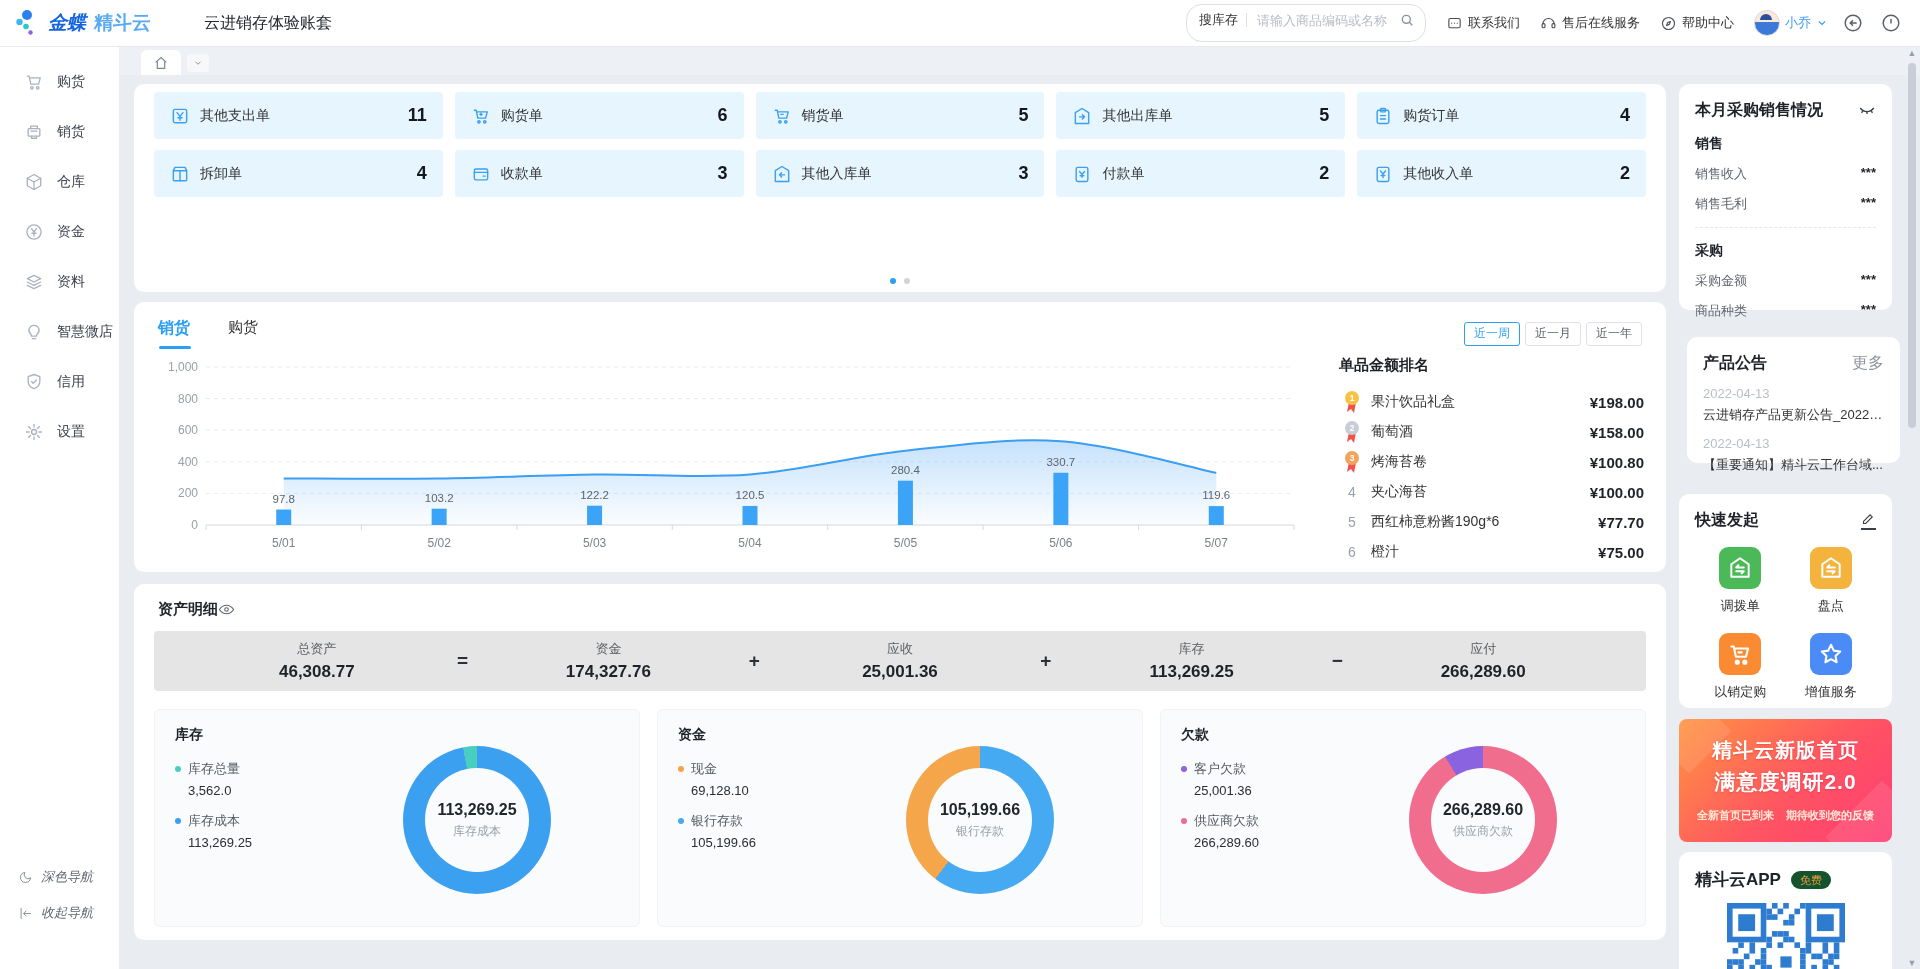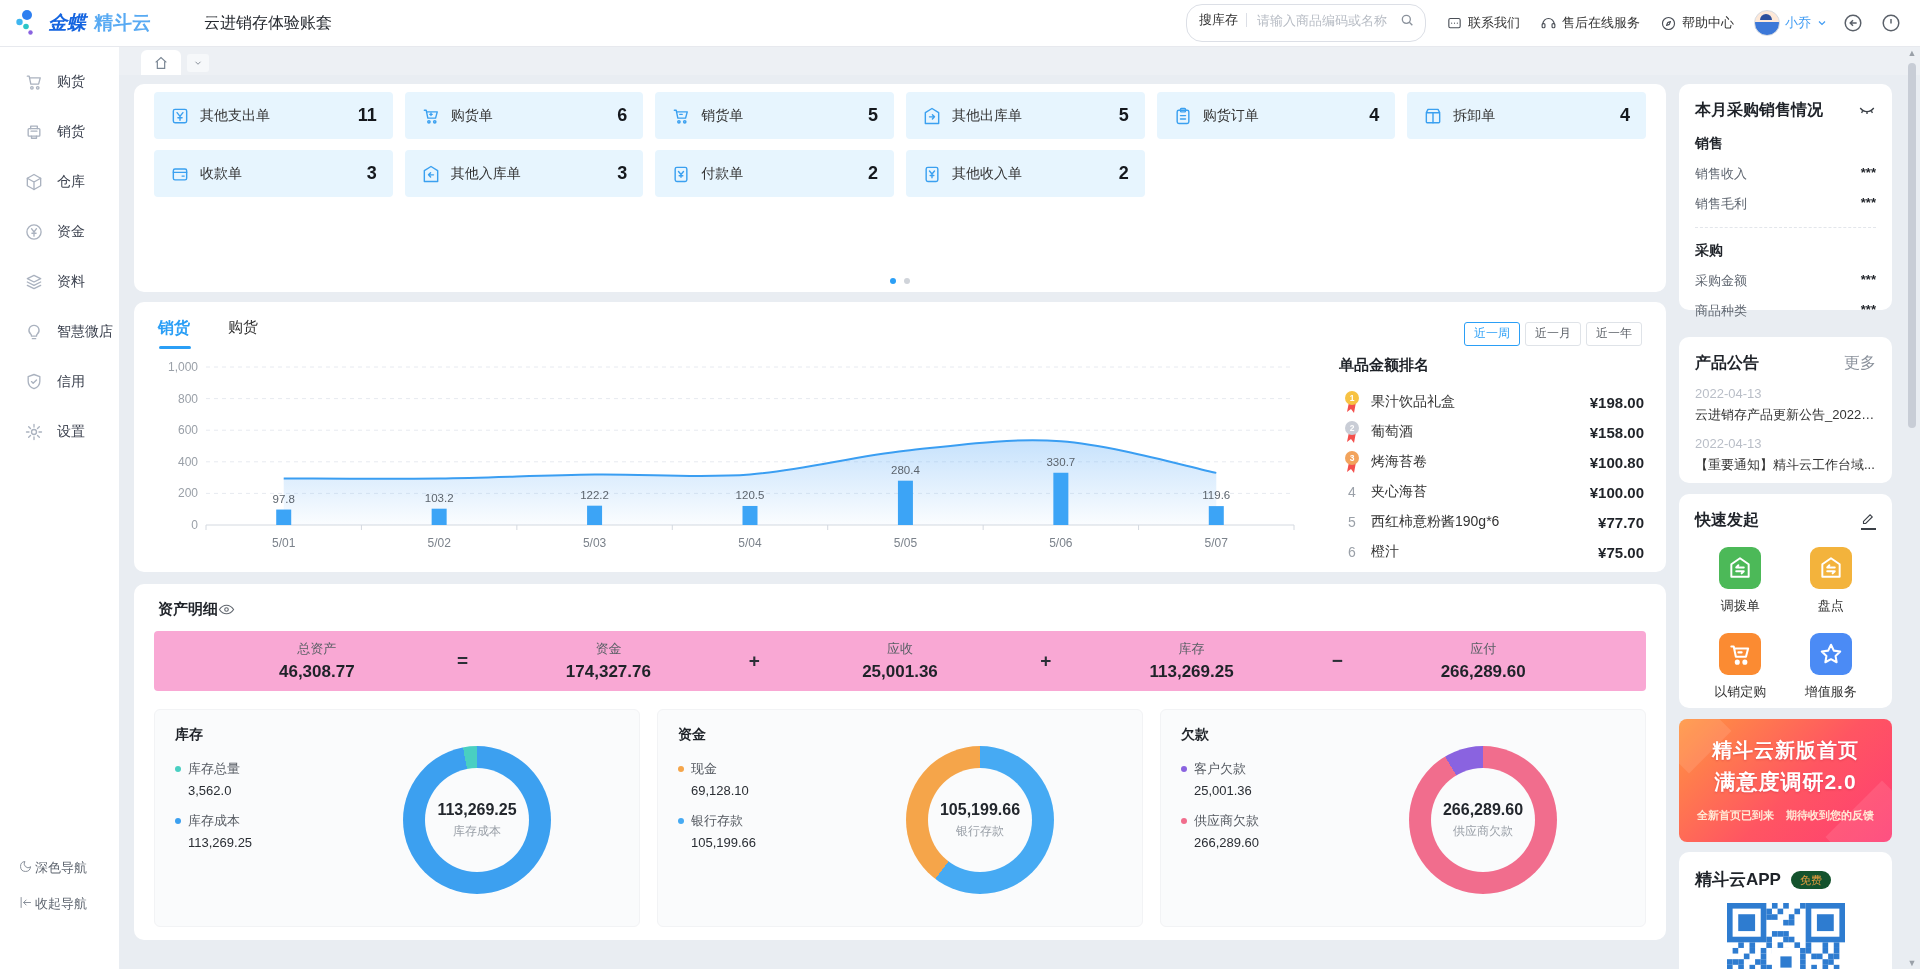--- a/index.html
+++ b/index.html
@@ -28,35 +28,35 @@
   
   .tabstrip{position:absolute;left:119px;top:47px;width:1801px;height:28px;background:#edf0f4;display:flex;align-items:flex-end;padding-left:22px;box-sizing:border-box;gap:6px;}
   .home-tab{width:40px;height:25px;background:#fff;border-radius:6px 6px 0 0;display:flex;align-items:center;justify-content:center;color:#7a8694;cursor:pointer;}
   .tab-caret{width:22px;height:18px;margin-bottom:3px;background:#f6f8fa;border-radius:3px;display:flex;align-items:center;justify-content:center;color:#8b929c;font-size:10px;cursor:pointer;}
   
   .sidebar{position:absolute;left:0;top:47px;width:119px;height:922px;background:#fff;z-index:4;}
   .side-menu{list-style:none;margin:10px 0 0;padding:0;}
   .side-item{height:50px;display:flex;align-items:center;padding-left:24px;gap:13px;cursor:pointer;color:#aab2bf;}
   .side-item .lbl{font-size:14px;color:#3d4350;}
   .side-footer{position:absolute;left:0;bottom:38px;width:119px;}
-  .side-foot-item{display:flex;align-items:flex-start;gap:2px;padding-left:18px;height:36px;font-size:13px;color:#5f6670;cursor:pointer;}
+  .side-foot-item{display:flex;align-items:center;gap:8px;padding-left:18px;height:36px;font-size:13px;color:#5f6670;cursor:pointer;font-style:italic;}
   .side-foot-item svg{color:#8b929c;}
   
   .card{position:absolute;left:134px;width:1532px;background:#fff;border-radius:10px;box-sizing:border-box;}
   .card1{top:84px;height:208px;}
   .card2{top:302px;height:270px;}
   .card3{top:584px;height:356px;}
   
   .ptabs{display:flex;align-items:center;padding:16px 24px 0;}
   .ptab{position:relative;font-size:15px;color:#333;margin-right:36px;cursor:pointer;padding-bottom:10px;display:flex;align-items:center;}
   .ptab.active .t{color:#2b9ff6;font-weight:bold;font-size:16px;}
   .ptab.active:after{content:'';position:absolute;left:0;bottom:0;width:48px;height:3px;border-radius:2px;background:#2b9ff6;}
   .pbadge{margin-left:7px;background:#ddf0fd;color:#2b9ff6;font-size:12px;height:18px;line-height:18px;border-radius:9px;padding:0 8px;}
   .refresh{margin-left:auto;display:flex;align-items:center;gap:4px;font-size:12px;color:#9aa0a8;cursor:pointer;background:none;border:none;padding:0;font-family:inherit;}
-  .pgrid{display:grid;grid-template-columns:repeat(6,1fr);gap:11px 12px;padding:8px 20px 0;}
+  .pgrid{display:grid;grid-template-columns:repeat(5,1fr);gap:11px 12px;padding:8px 20px 0;}
   .pcard{height:47px;background:#e7f5fe;border-radius:4px;display:flex;align-items:center;padding:0 16px;cursor:pointer;}
   .pcard .ic{color:#3aa0f0;display:flex;}
   .pcard .lbl{font-size:14px;color:#333;margin-left:10px;}
   .pcard .cnt{margin-left:auto;font-size:18px;font-weight:bold;color:#15181d;}
   .dots{position:absolute;left:0;right:0;bottom:8px;display:flex;justify-content:center;gap:8px;}
   .dot{width:6px;height:6px;border-radius:50%;background:#d0d4da;cursor:pointer;}
   .dot.active{background:#2b9ff6;}
   
   .c2head{display:flex;align-items:center;padding:16px 24px 0;}
   .ttab{position:relative;font-size:15px;color:#333;margin-right:38px;cursor:pointer;padding-bottom:10px;}
@@ -67,21 +67,21 @@
   .rbtn.active{border-color:#2b9ff6;color:#2b9ff6;}
   .ranking{position:absolute;right:22px;top:46px;width:305px;}
   .rk-title{font-size:15px;font-weight:bold;color:#1f2329;margin:8px 0 12px;}
   .rk-row{display:flex;align-items:center;height:30px;}
   .rk-rank{width:26px;display:flex;justify-content:center;color:#9aa0a8;font-size:14px;}
   .rk-name{flex:1;font-size:14px;color:#333;margin-left:6px;white-space:nowrap;overflow:hidden;text-overflow:ellipsis;}
   .rk-price{font-size:15px;font-weight:bold;color:#1f2329;margin-left:10px;}
   
   .c3title{display:flex;align-items:center;padding:16px 24px 0;font-size:15px;font-weight:bold;color:#1f2329;}
   .c3title svg{color:#60666e;cursor:pointer;}
-  .formula{margin:12px 20px 0;height:60px;background:#f9a8d4;border-radius:4px;display:flex;align-items:center;padding:0 40px;}
+  .formula{margin:12px 20px 0;height:60px;background:#e5e5e5;border-radius:4px;display:flex;align-items:center;padding:0 40px;}
   .f-item{flex:1;text-align:center;}
   .f-item .fl{font-size:13px;color:#5a6066;}
   .f-item .fv{font-size:17px;font-weight:bold;color:#1f2329;margin-top:4px;}
   .f-op{width:46px;text-align:center;font-size:19px;font-weight:bold;color:#2b2f36;}
   .donuts{display:flex;gap:17px;margin:18px 20px 0;}
   .sub-card{flex:1;height:218px;background:#fafbfc;border:1px solid #f2f3f5;border-radius:6px;box-sizing:border-box;padding:16px 20px;position:relative;}
   .sc-title{font-size:14px;font-weight:bold;color:#1f2329;}
   .legend{margin-top:16px;}
   .lg-group{margin-bottom:14px;}
   .lg-line1{display:flex;align-items:center;gap:7px;font-size:13px;color:#555a61;}
@@ -694,21 +694,21 @@
      <span class="sl">采购金额</span>
      <span class="sv">***</span>
           </div>
           <div class="sum-row">
      <span class="sl">商品种类</span>
      <span class="sv">***</span>
           </div>
         </div>
     </section>
 
-    <section class="panel" style="top:253px;height:146px;">
+    <section class="panel" style="top:253px;height:126px;margin-left:8px;">
       <div class="rp-title-row">
         <span class="rp-title">产品公告</span>
         <span class="rp-more">更多</span>
       </div>
       <div id="announcements">
           <div class="ann-date">2022-04-13</div>
    <div class="ann-text">云进销存产品更新公告_20220...</div>
           <div class="ann-date">2022-04-13</div>
    <div class="ann-text">【重要通知】精斗云工作台域...</div>
         </div>

